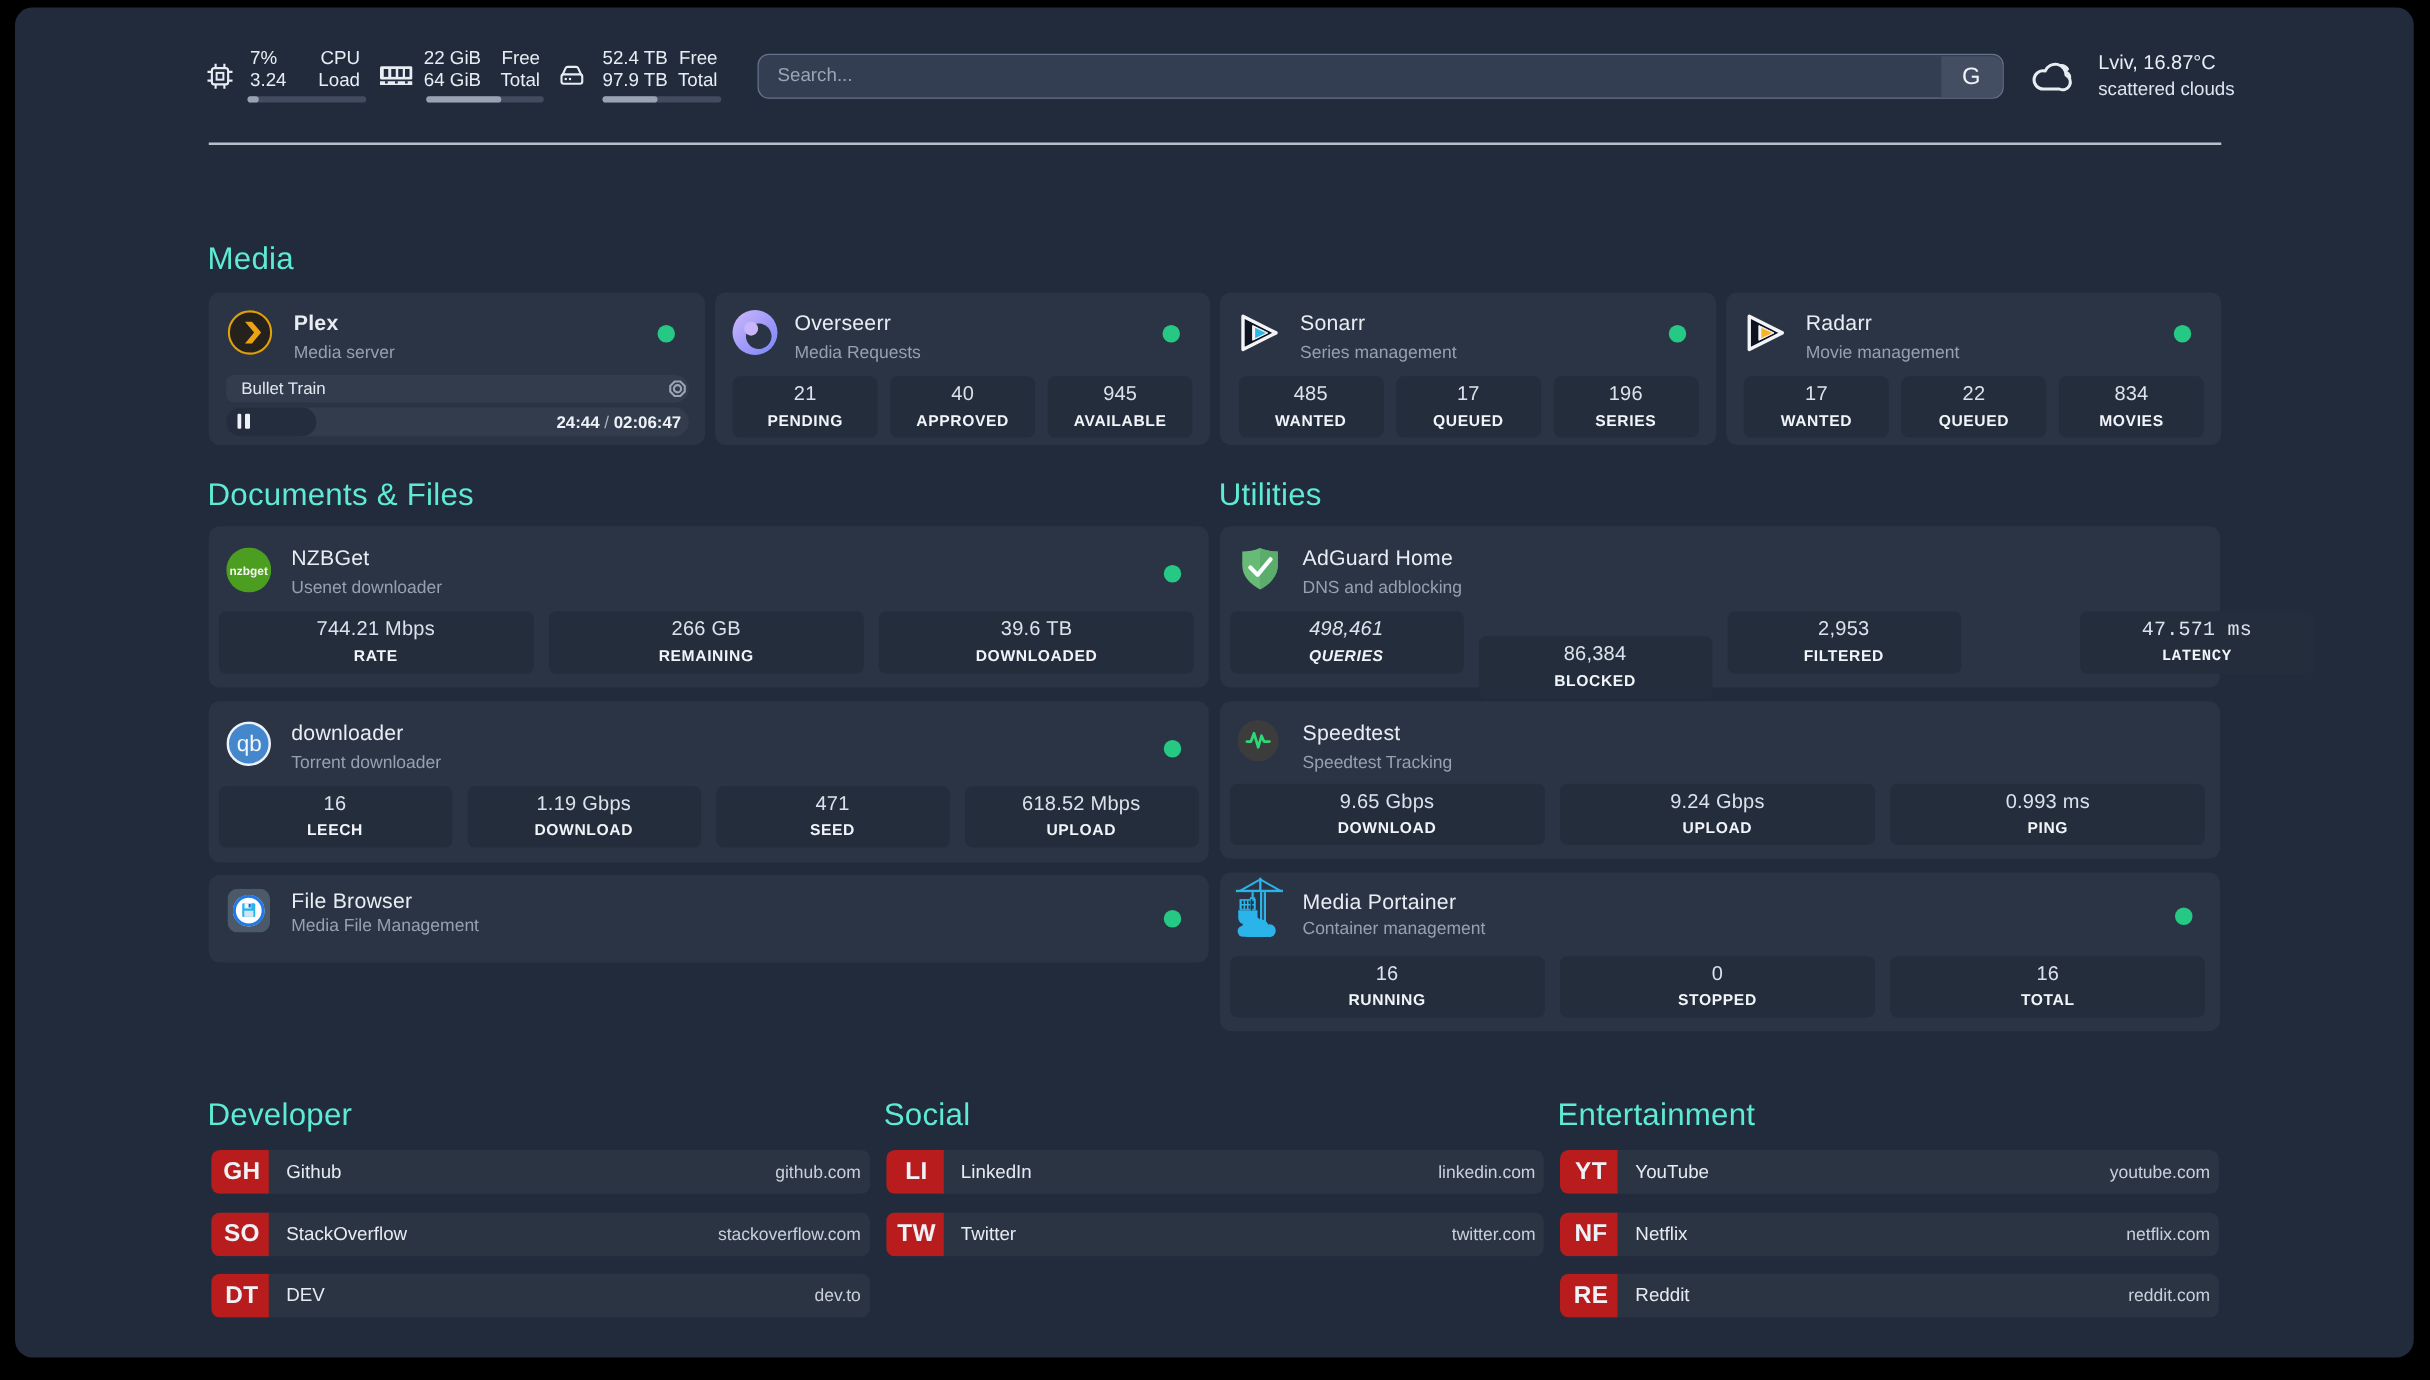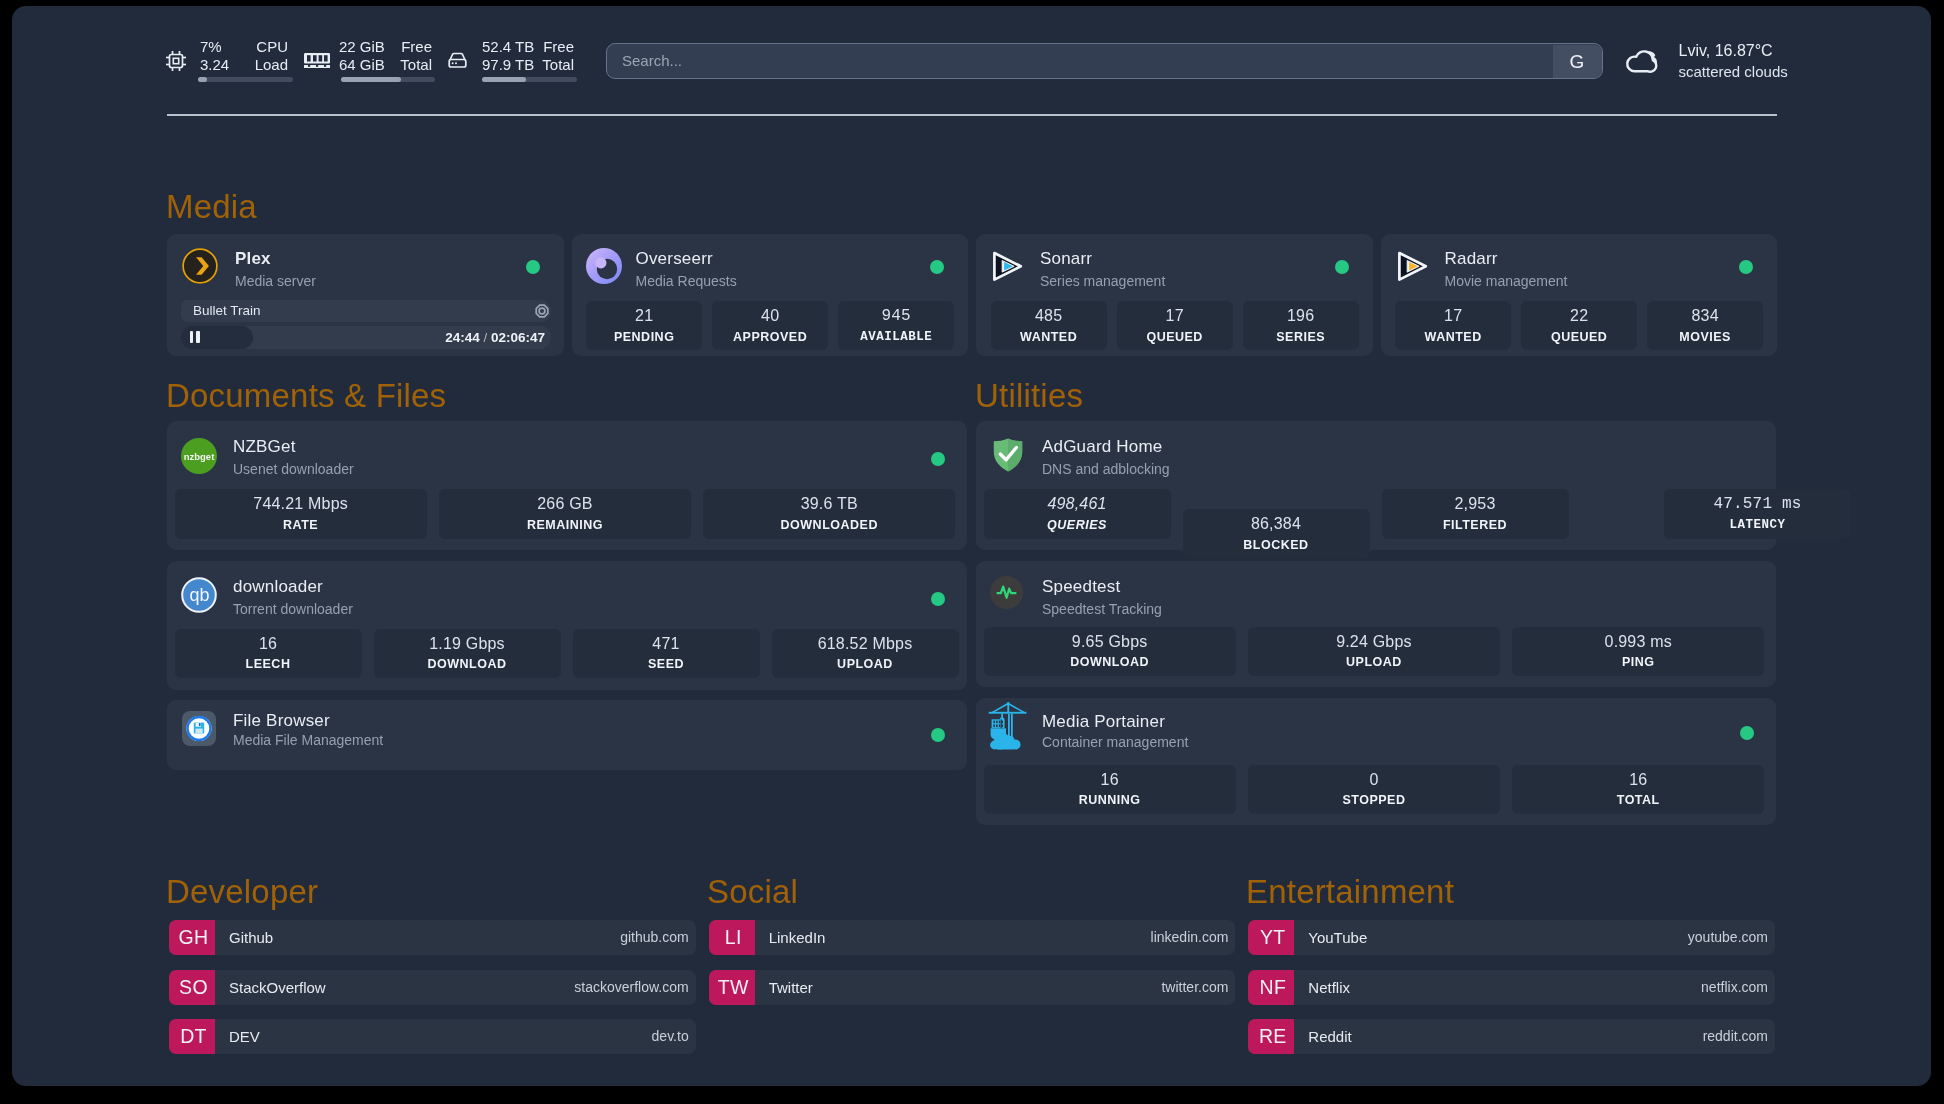--- a/index.html
+++ b/index.html
@@ -6,28 +6,28 @@
 *{box-sizing:border-box;}
 .abs{position:absolute;}
 #page{position:absolute;left:12px;top:6px;width:1919px;height:1080px;background:#212b3c;border-radius:14px;}
 .card{position:absolute;background:#2b3444;border-radius:9px;}
 .box{position:absolute;background:#242d3c;border-radius:6px;text-align:center;color:#dce2eb;}
 .box .n{font-size:16px;margin-top:6px;letter-spacing:.2px;}
 .box .l{font-size:12.5px;font-weight:bold;color:#f1f4f8;margin-top:4.5px;letter-spacing:.5px;}
 .ttl{position:absolute;font-size:17px;color:#e9edf3;letter-spacing:.2px;line-height:20px;}
 .sub{position:absolute;font-size:14px;color:#96a0b0;line-height:18px;}
 .dot{position:absolute;width:14px;height:14px;border-radius:50%;background:#26c984;}
-.h2{position:absolute;font-size:33px;color:#a16207;letter-spacing:.2px;line-height:30px;}
+.h2{position:absolute;font-size:25px;color:#5eead4;letter-spacing:.2px;line-height:30px;}
 .tb{position:absolute;font-size:15px;color:#e8edf3;line-height:18.5px;}
 .wx{position:absolute;font-size:16px;color:#e8edf3;line-height:21px;}
 .bar{position:absolute;height:5px;border-radius:2.5px;background:#434c5e;}
 .fill{height:5px;border-radius:2.5px;background:#99a2b1;}
 .bm{position:absolute;height:35px;border-radius:7px;background:#2b3443;overflow:hidden;}
-.bm .ab{position:absolute;left:0;top:0;width:46px;height:35px;background:#be185d;color:#eef1f6;
-font-size:19.5px;text-align:center;line-height:35px;letter-spacing:.3px;padding-left:3px;}
+.bm .ab{position:absolute;left:0;top:0;width:46px;height:35px;background:#b91c1c;color:#eef1f6;
+font-size:19.5px;text-align:center;line-height:35px;letter-spacing:.3px;padding-left:3px;font-weight:bold;}
 .bm .nm{position:absolute;left:60px;top:0;height:35px;line-height:35px;font-size:15px;color:#e7ebf1;}
 .bm .ur{position:absolute;right:7px;top:0;height:35px;line-height:35px;font-size:14px;color:#c9d0da;}
 </style></head><body>
 <div id="page"></div>
 
 <svg class="abs" style="left:165px;top:50px" width="22" height="22" viewBox="0 0 22 22" fill="none">
     <rect x="4.5" y="4.5" width="13" height="13" rx="2" stroke="#e8edf3" stroke-width="1.7"></rect>
 <rect x="8.3" y="8.3" width="5.4" height="5.4" stroke="#e8edf3" stroke-width="1.6"></rect>
 <g stroke="#e8edf3" stroke-width="1.7">
 <line x1="7.5" y1="1" x2="7.5" y2="4.5"></line>
@@ -129,21 +129,21 @@
 <div class="sub" style="left:635.5px;top:271.5px;">Media Requests</div>
 <div class="dot" style="left:930.0px;top:260px;"></div>
 <div class="box" style="left:586.0px;top:301px;width:116.3px;height:48.5px;">
     <div class="n">21</div>
     <div class="l">PENDING</div>
   </div>
 <div class="box" style="left:712.0px;top:301px;width:116.3px;height:48.5px;">
     <div class="n">40</div>
     <div class="l">APPROVED</div>
   </div>
-<div class="box" style="left:838.0px;top:301px;width:116.3px;height:48.5px;font-family:Liberation Mono, monospace;">
+<div class="box" style="left:838.0px;top:301px;width:116.3px;height:48.5px;">
     <div class="n">945</div>
     <div class="l">AVAILABLE</div>
   </div>
 <svg class="abs" style="left:989px;top:247px" width="38" height="38" viewBox="0 0 38 38" fill="none">
     <path d="M5.4 6.0 L31.8 19.3 L5.4 32.6 Z" fill="#0d1320" stroke="#f2f4f7" stroke-width="2.7" stroke-linejoin="round"></path>
 <path d="M13.1 13.4 L25.2 19.3 L13.1 25.2 Z" fill="#f2f4f7" stroke="#f2f4f7" stroke-width="0.8" stroke-linejoin="round"></path>
 <path d="M15.1 15.1 L23.6 19.3 L15.1 23.5 Z" fill="#2ab8ea"></path>
   </svg>
 <div class="ttl" style="left:1040px;top:248.5px;">Sonarr</div>
 <div class="sub" style="left:1040px;top:271.5px;">Series management</div>

